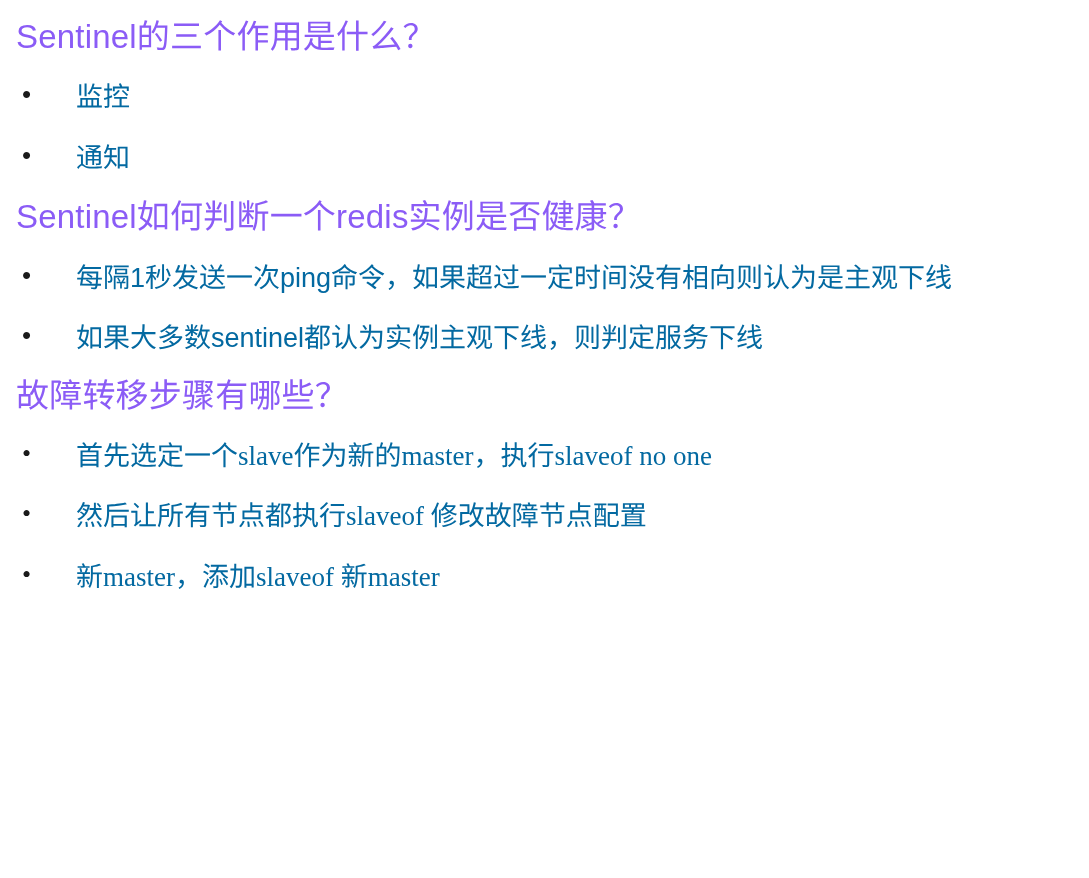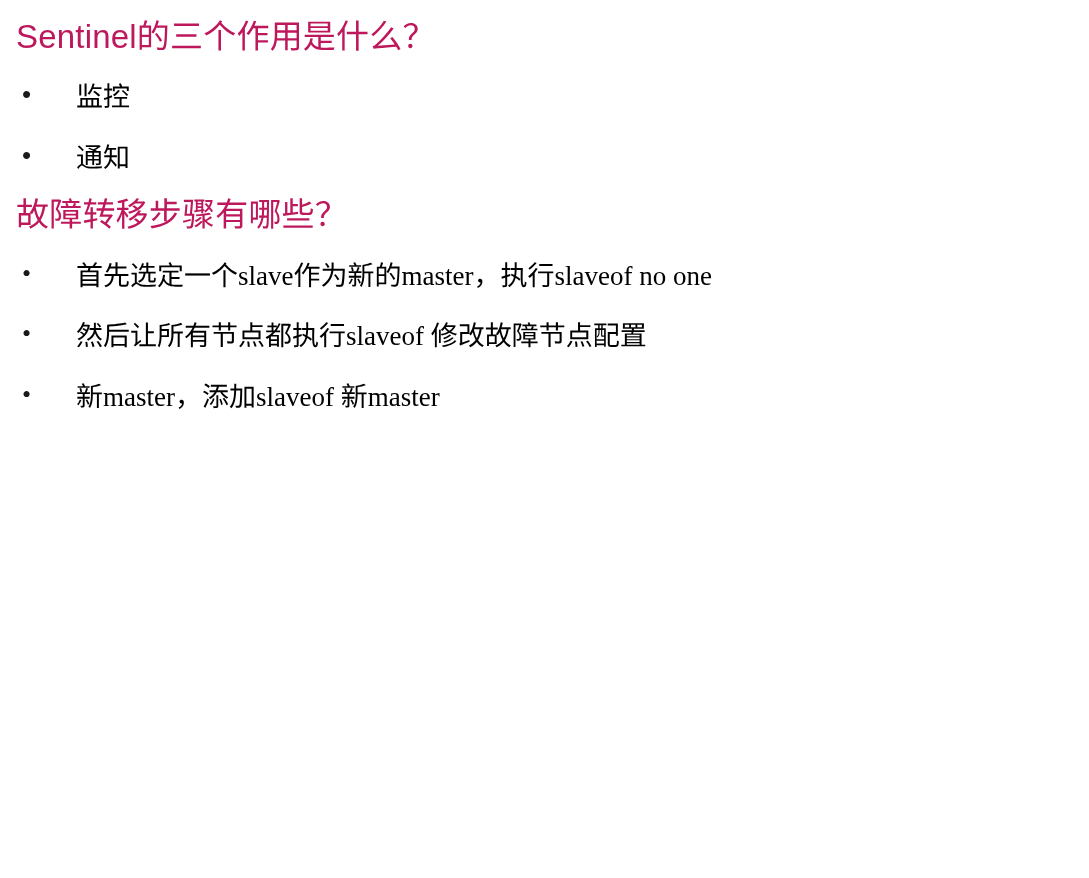--- a/index.html
+++ b/index.html
@@ -23,37 +23,37 @@
   }
   .section {
     margin: 0;
   }
   h2.heading {
     font-size: 33px;
     font-weight: 400;
     line-height: 1.25;
     letter-spacing: 0.2px;
     margin: 0;
-    color: #be185d;
+    color: #8b5cf6;
   }
   .heading-1 { padding-top: 6px; }
   .heading-2 { padding-top: 18px; }
   .heading-3 { padding-top: 16px; }
 
   ul.bullets {
     list-style: none;
     margin: 0;
     padding: 0;
   }
   ul.bullets li {
     position: relative;
     font-size: 27px;
     font-weight: 400;
     line-height: 1.5;
-    color: #000000;
+    color: #0369a1;
     padding-left: 60px;
     margin-top: 20px;
   }
   ul.bullets li::before {
     content: "\2022";
     position: absolute;
     left: 6px;
     top: -2px;
     font-size: 26px;
     color: #1a1a1a;
@@ -75,20 +75,27 @@
 <div class="page clip-bottom">
 
   <section class="section">
     <h2 class="heading heading-1">Sentinel的三个作用是什么？</h2>
     <ul class="bullets list-sec1">
       <li>监控</li>
       <li>通知</li>
     </ul>
   </section>
 
+  <section class="section">
+    <h2 class="heading heading-2">Sentinel如何判断一个redis实例是否健康？</h2>
+    <ul class="bullets list-sec2">
+      <li>每隔1秒发送一次ping命令，如果超过一定时间没有相向则认为是主观下线</li>
+      <li>如果大多数sentinel都认为实例主观下线，则判定服务下线</li>
+    </ul>
+  </section>
 
   <section class="section">
     <h2 class="heading heading-3">故障转移步骤有哪些？</h2>
     <ul class="bullets list-sec3">
       <li>首先选定一个slave作为新的master，执行slaveof no one</li>
       <li>然后让所有节点都执行slaveof 修改故障节点配置</li>
       <li>新master，添加slaveof 新master</li>
     </ul>
   </section>
 

